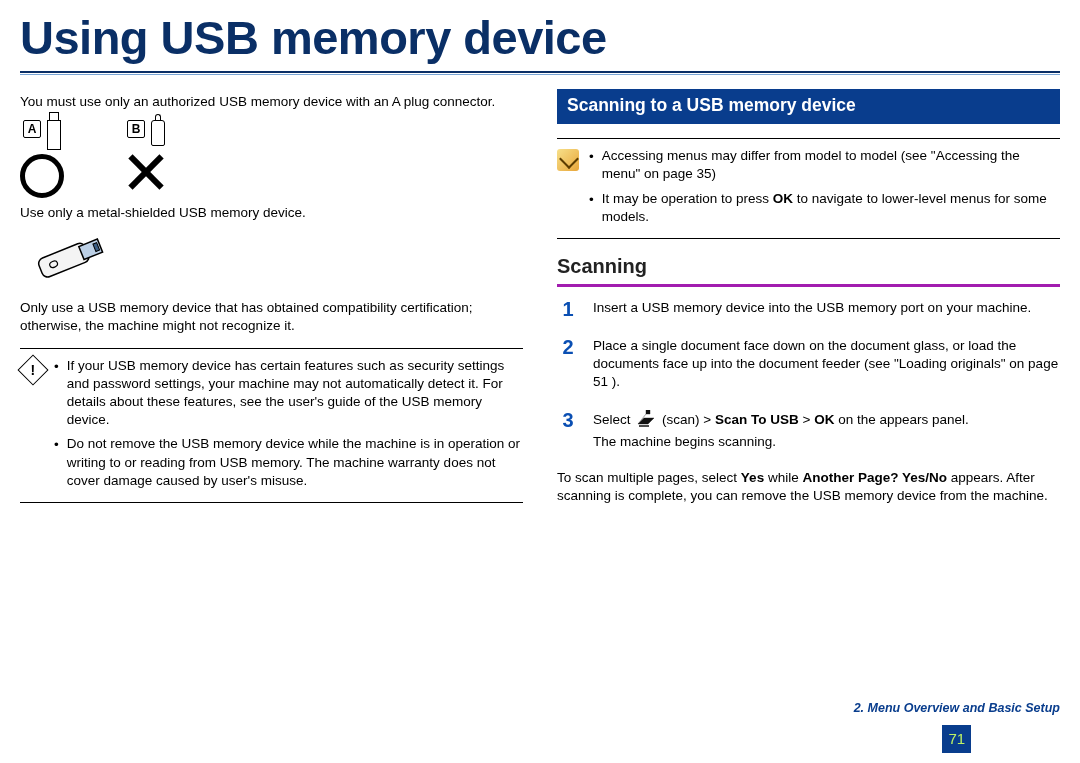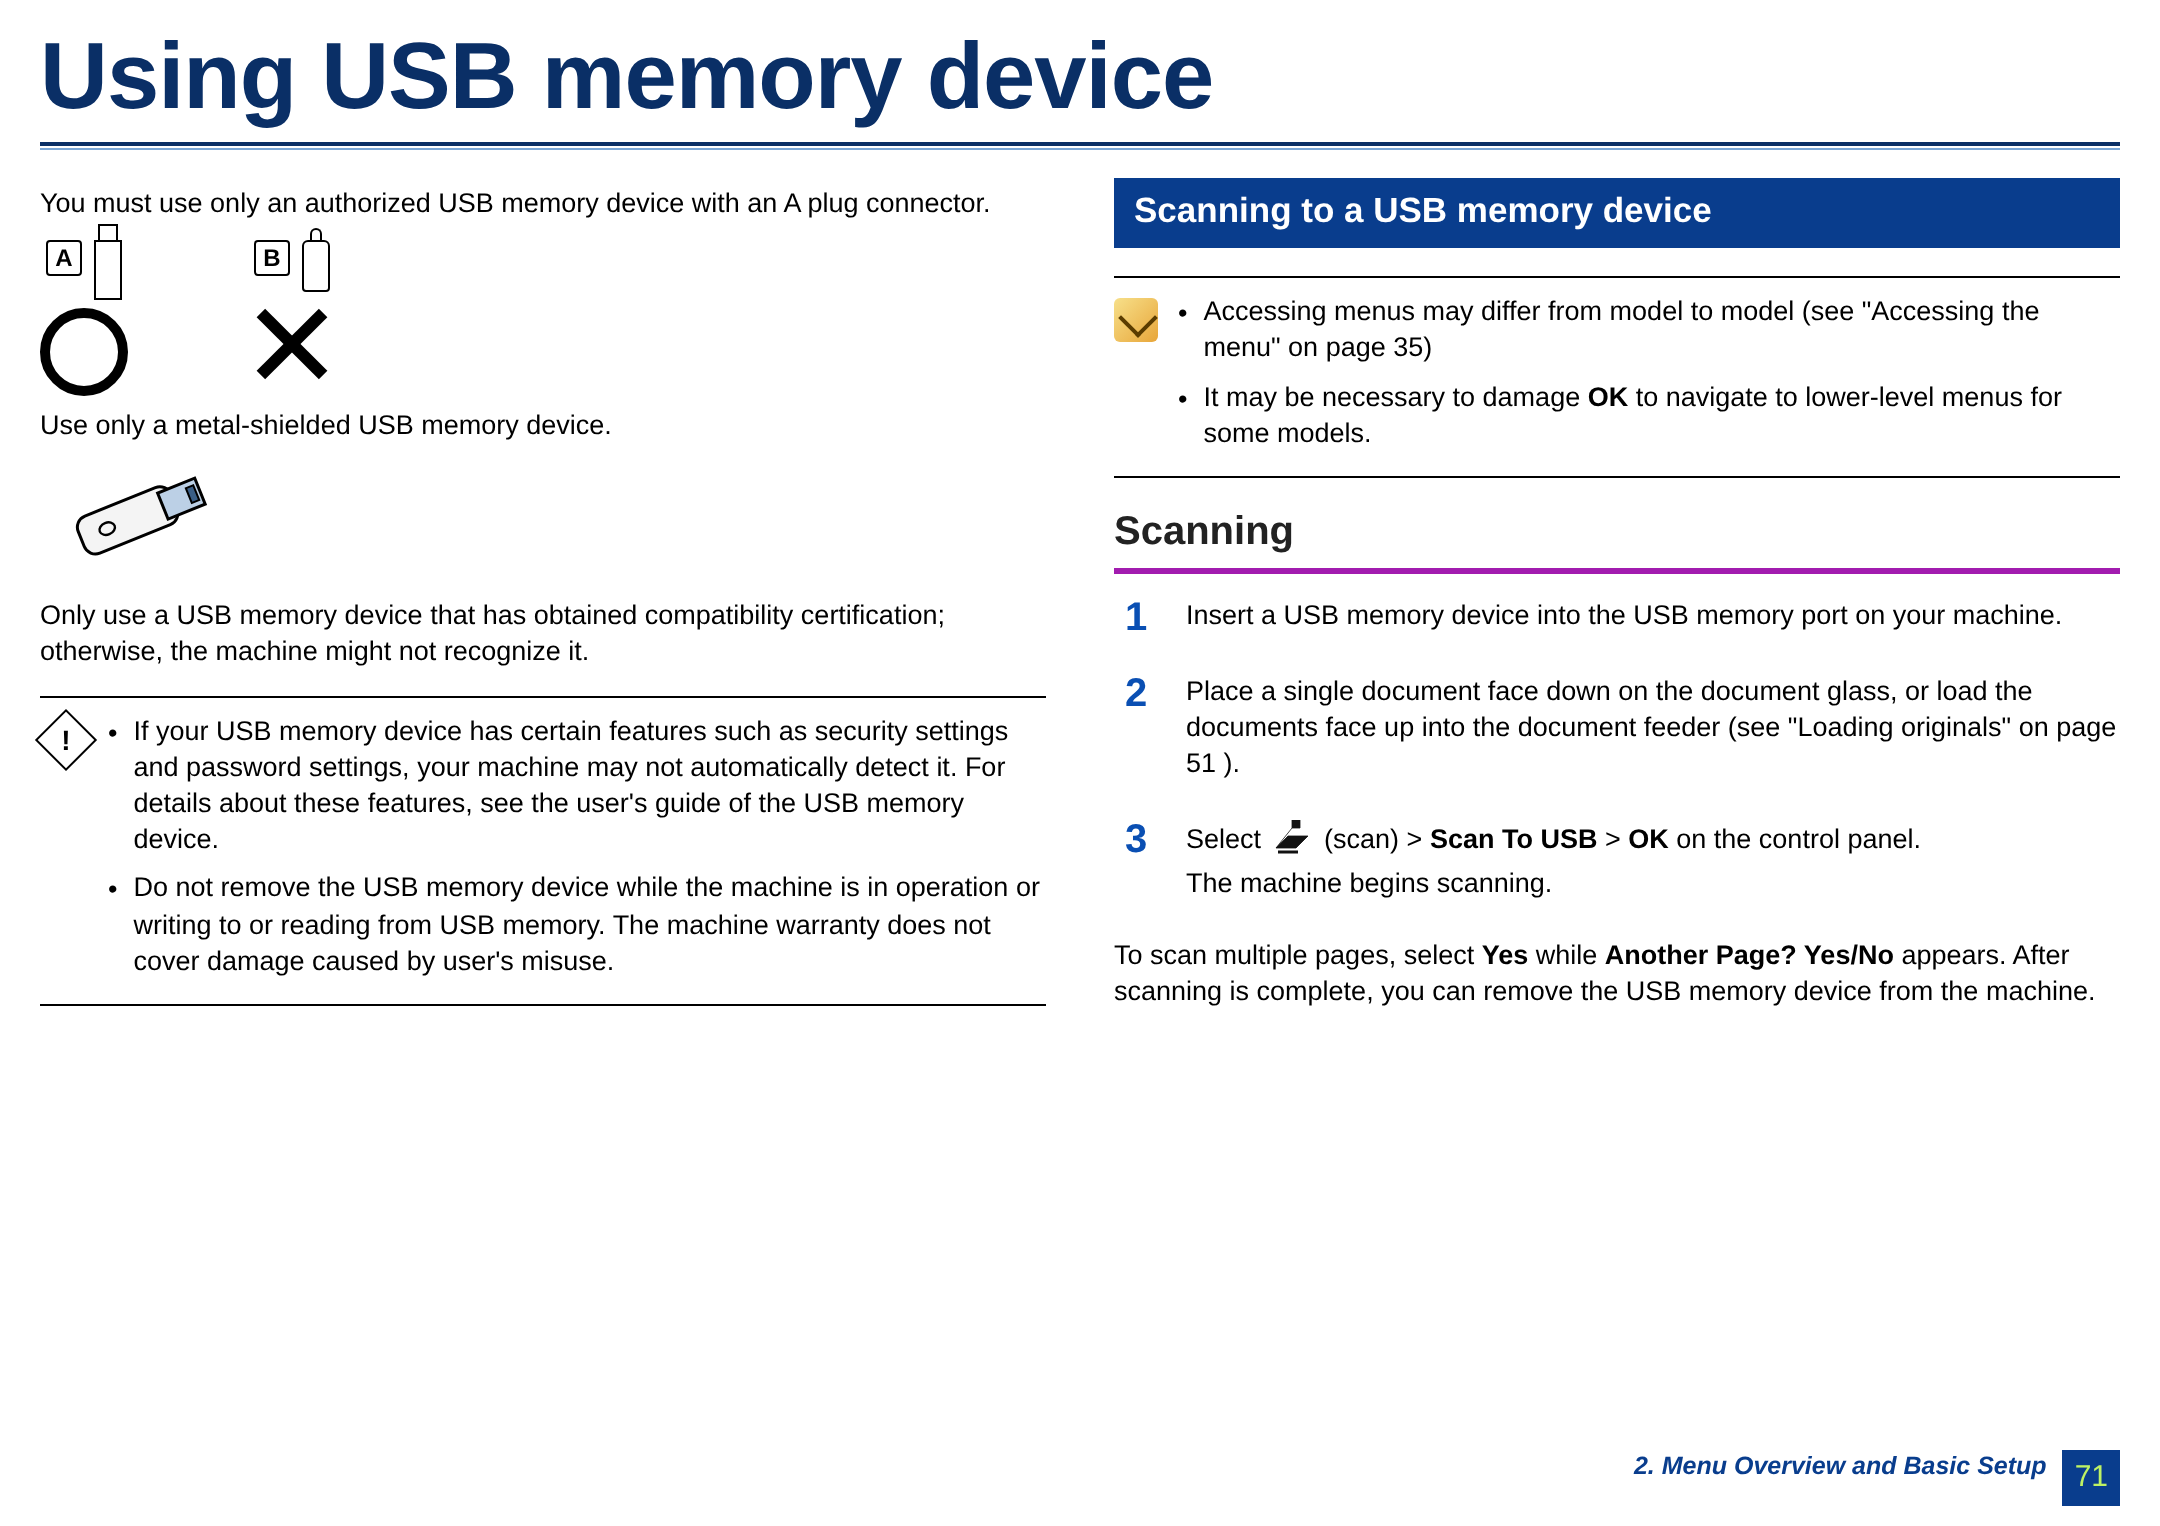--- a/index.html
+++ b/index.html
@@ -94,22 +94,22 @@
   .step-num {
     color:#0a4fb3; font-weight:700; font-size:20px; width:22px; text-align:center;
     line-height:1;
   }
   .step-body { flex:1; }
   .step-body .inline-icon { vertical-align: -4px; margin: 0 2px; }
   .scan-icon-svg { display:inline-block; }
 
   .footer {
     position:absolute; right:20px; bottom:10px;
-    display:flex; align-items:flex-start; gap:8px;
-    font-size:12.5px; font-style: italic; font-weight:700; color:#093d8d;
+    display:flex; align-items:center; gap:8px;
+    font-size:12.5px; font-style: italic; font-weight:700; color:#093d8d;flex-direction:column;
   }
   .page-badge {
     background:#093d8d; color:#bef264; font-style:normal; font-weight:400;
     padding:4px 6px; font-size:15px;
   }
   b { font-weight:700; }
 </style>
 </head>
 <body>
 
@@ -181,21 +181,21 @@
     <div class="section-bar">Scanning to a USB memory device</div>
 
     <div class="note-block">
       <div class="pencil-icon"></div>
       <ul class="note-list">
         <li>
             <span>Accessing menus may differ from model to model (see "Accessing the menu" on page 35)</span>
           </li>
         <li>
           <span>
-            <span>It may be necessary to damage </span><b>OK</b><span> to navigate to lower-level menus for some models.</span>
+            <span>It may be operation to press </span><b>OK</b><span> to navigate to lower-level menus for some models.</span>
           </span>
         </li>
       </ul>
     </div>
 
 
     <div class="sub-head">Scanning</div>
 
     <div class="steps">
       <div class="step">
@@ -215,21 +215,21 @@
           <span class="inline-icon scan-icon-svg">
             <svg width="20" height="18" viewBox="0 0 20 18">
               <path d="M2 14 L10 4 L14 4 L14 0 L10 0 L10 4 M2 14 L12 14 L18 8 L8 8 Z" fill="#111" stroke="#111" stroke-width="0.4"></path>
               <path d="M3 16 L13 16" stroke="#111" stroke-width="1.5"></path>
             </svg>
           </span>
           <span>(scan) &gt; </span>
           <b>Scan To USB</b>
           <span> &gt; </span>
           <b>OK</b>
-          <span> on the control panel.</span>
+          <span> on the appears panel.</span>
           <div style="">The machine begins scanning.</div>
         </div>
       </div>
     </div>
 
     <p class="para">
       <span>To scan multiple pages, select </span><b>Yes</b><span> while </span><b>Another Page? Yes/No</b><span> appears.  After scanning is complete, you can remove the USB memory device from the machine.</span>
     </p>
   </div>
 </div>

